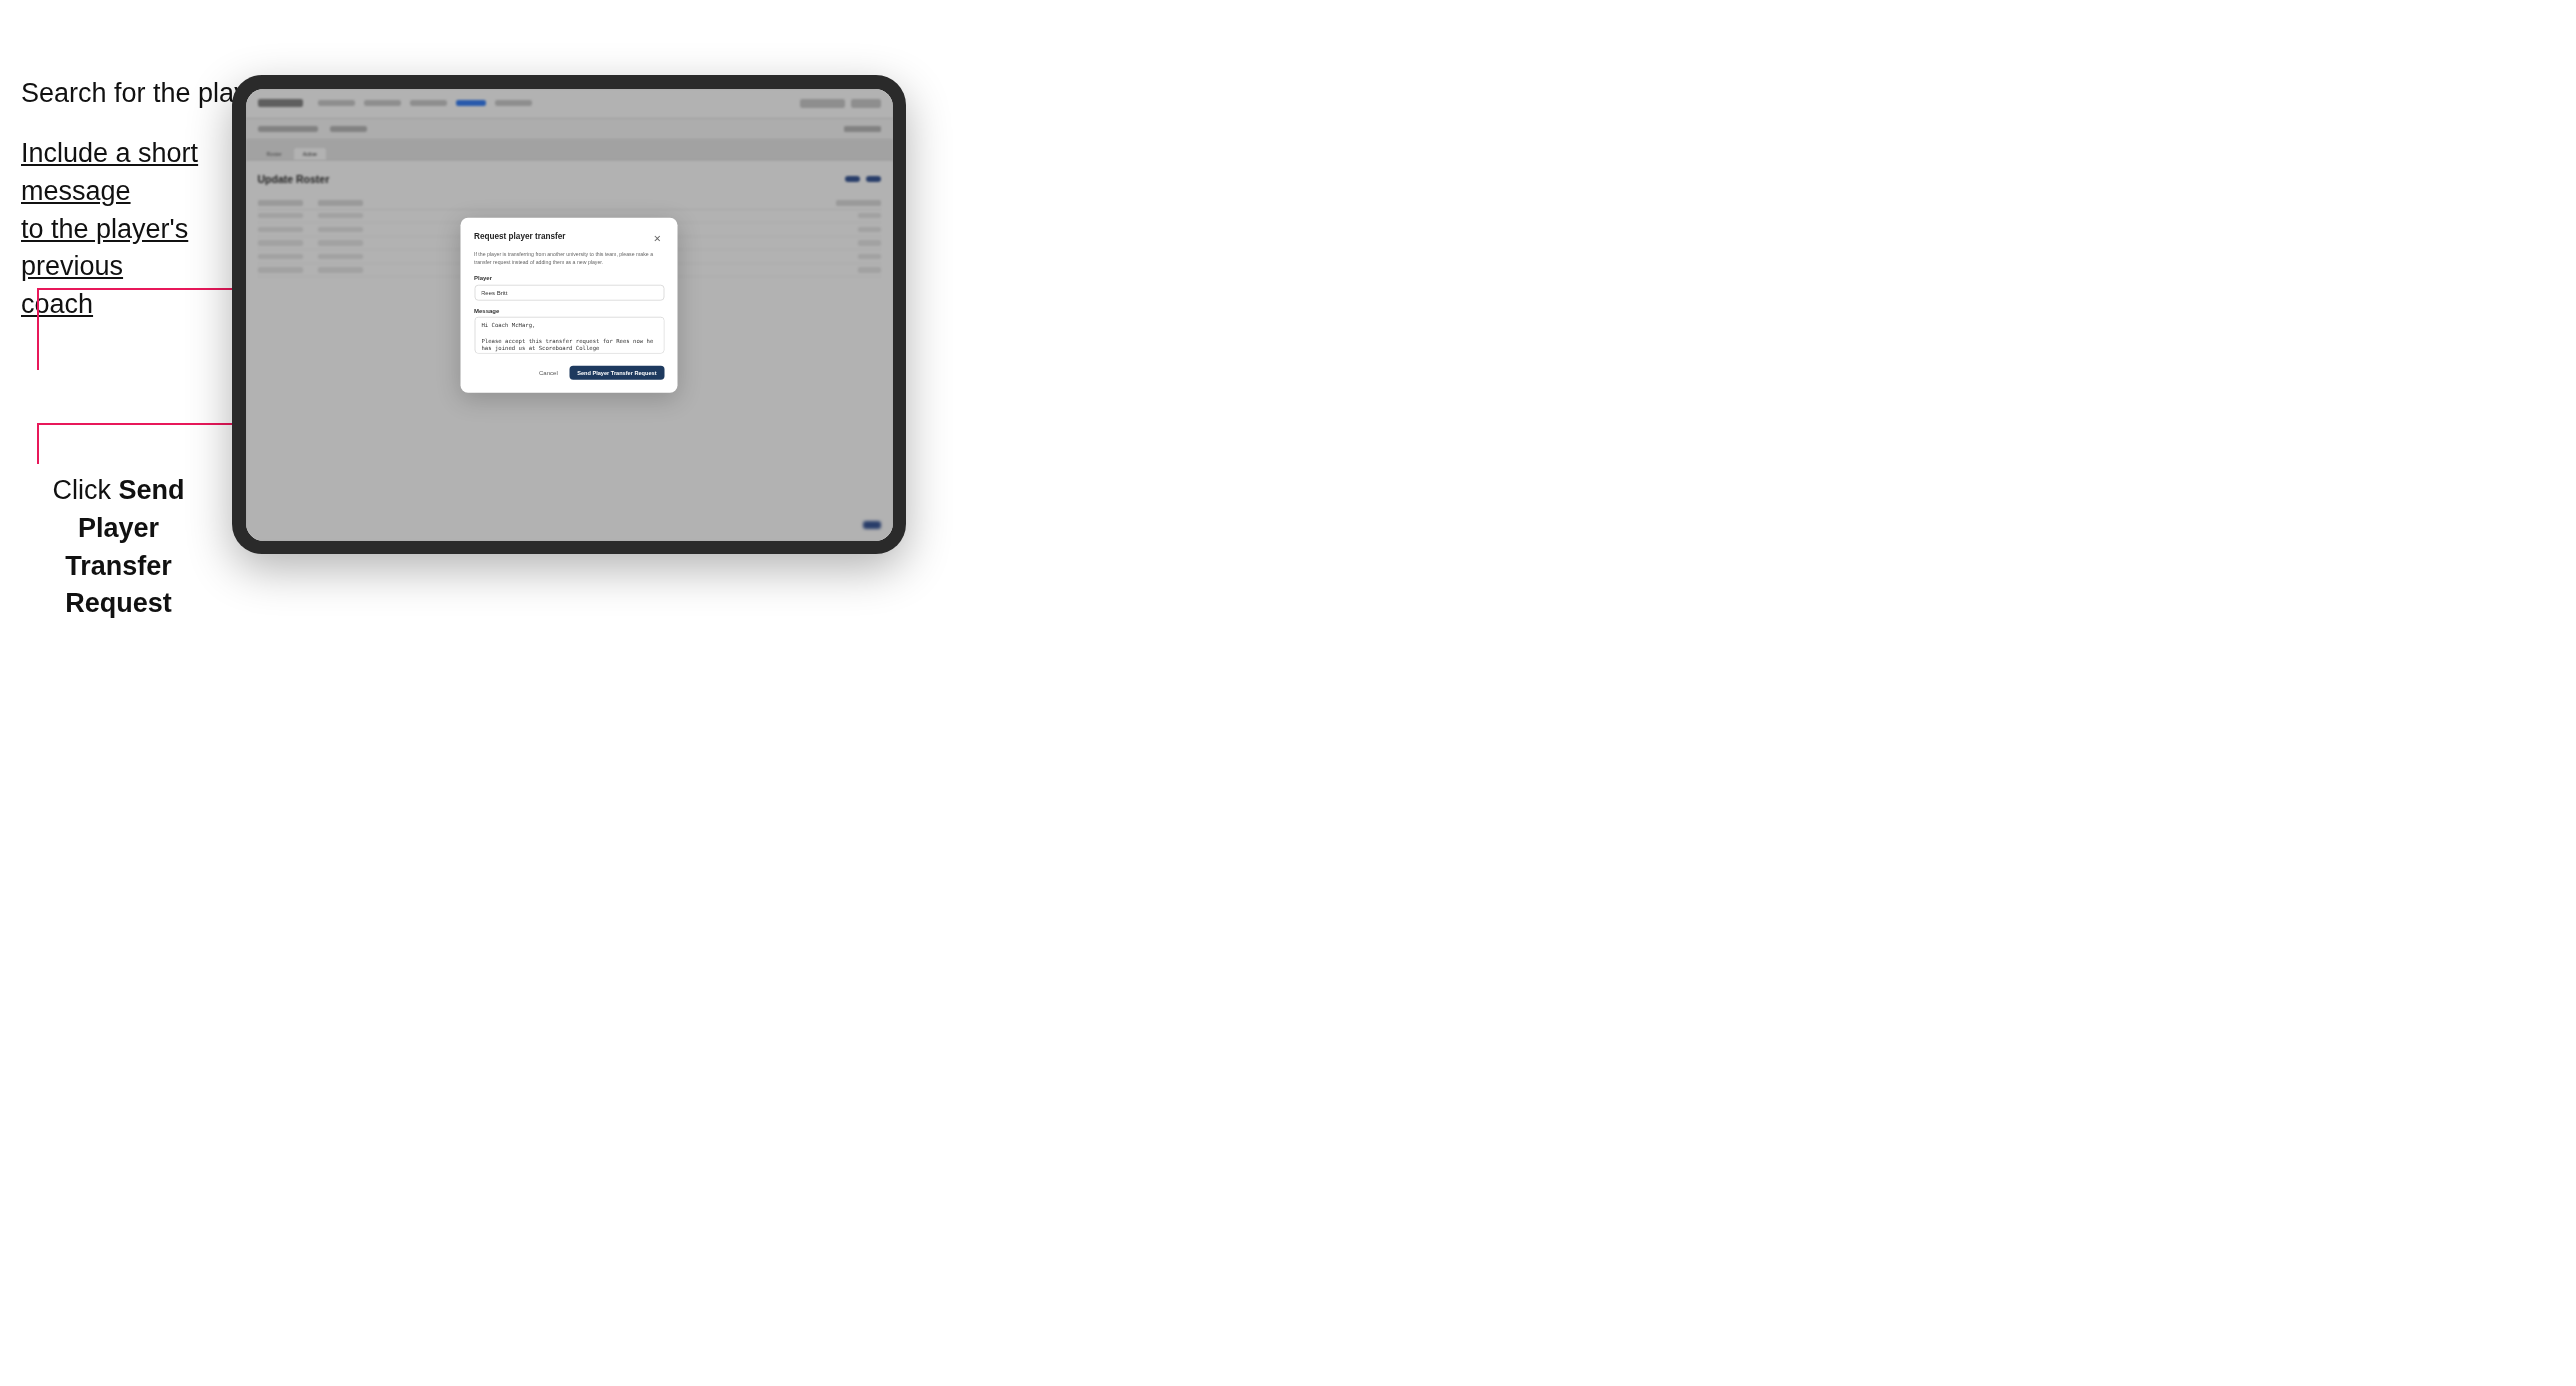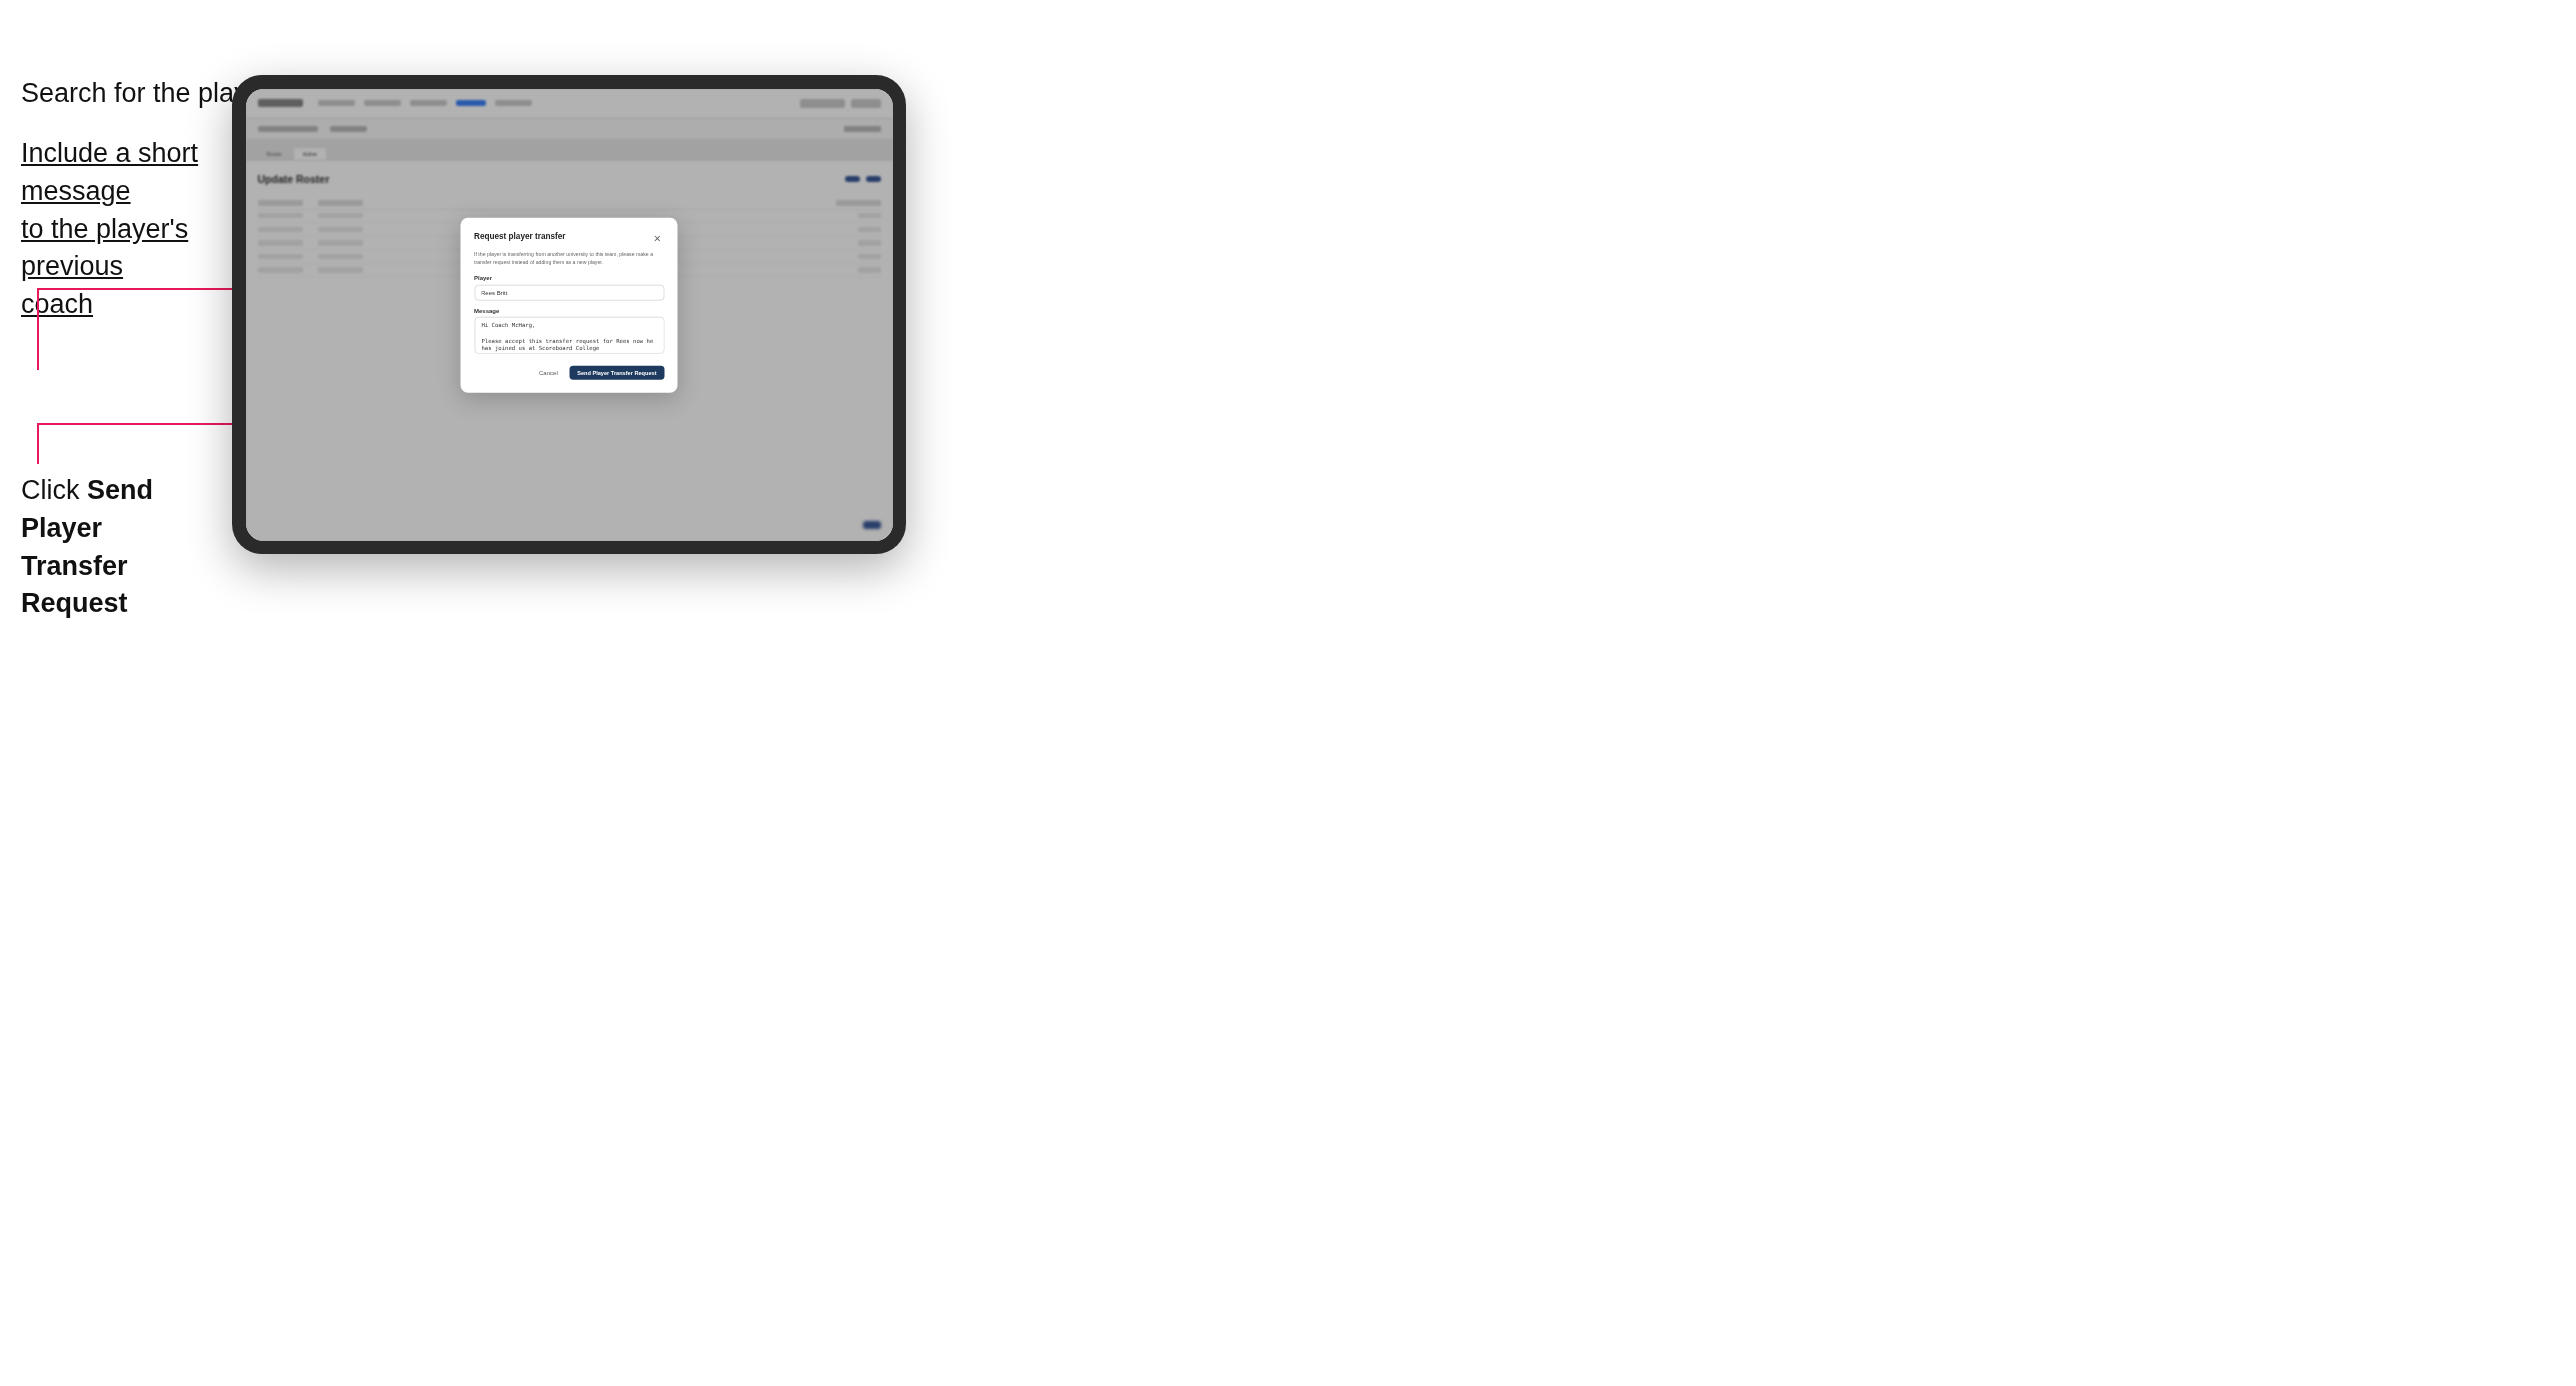--- a/index.html
+++ b/index.html
@@ -34,20 +34,21 @@
     }
 
     .annotation-click {
       position: absolute;
       left: 21px;
       top: 472px;
       font-size: 27px;
       color: #111;
       line-height: 1.4;
       width: 195px;
+      text-align: center;
     }
 
     .annotation-click strong {
       font-weight: 800;
     }
 
     
     .tablet-frame {
       position: absolute;
       left: 232px;

